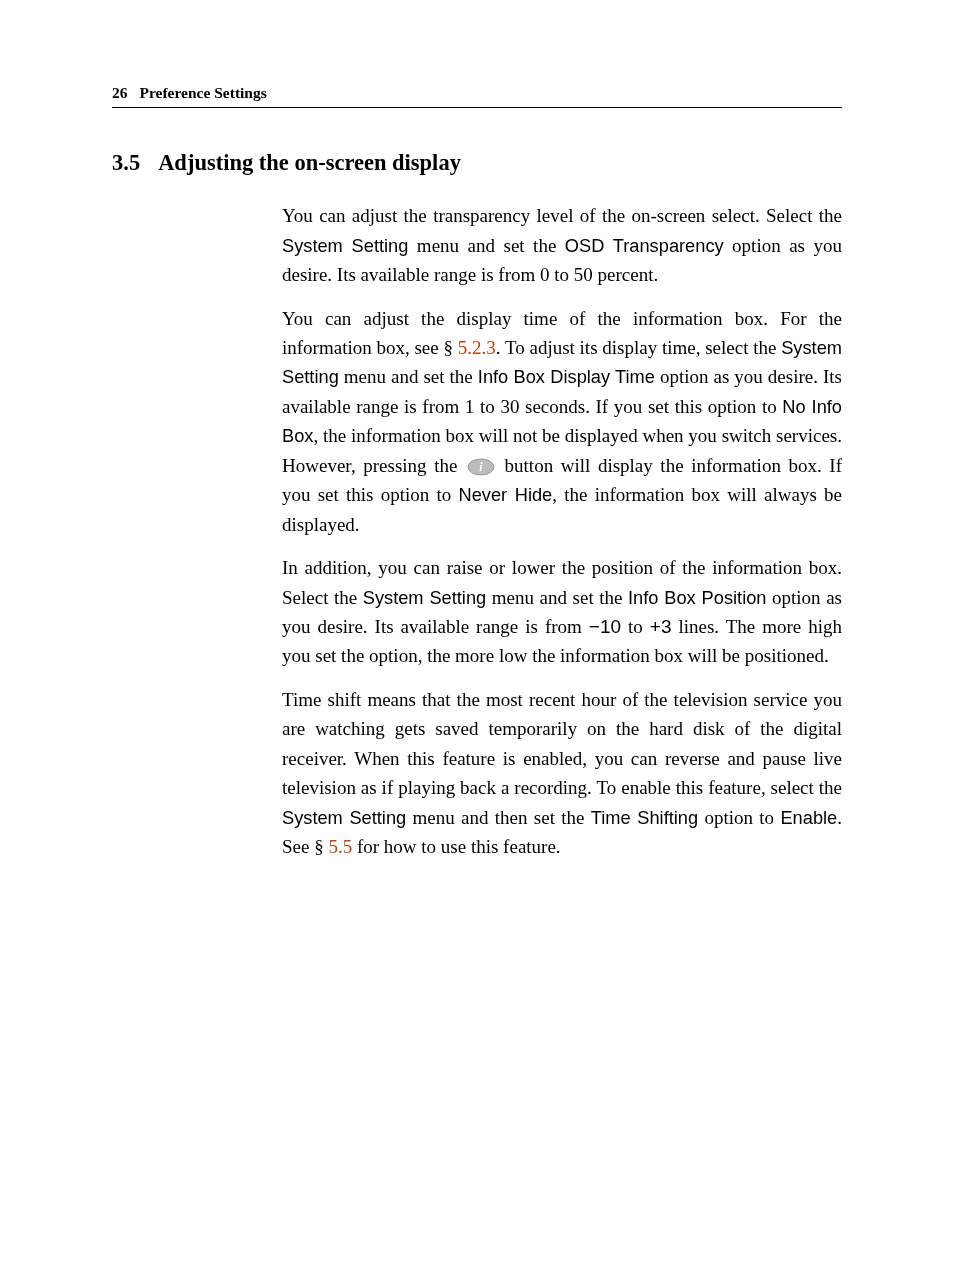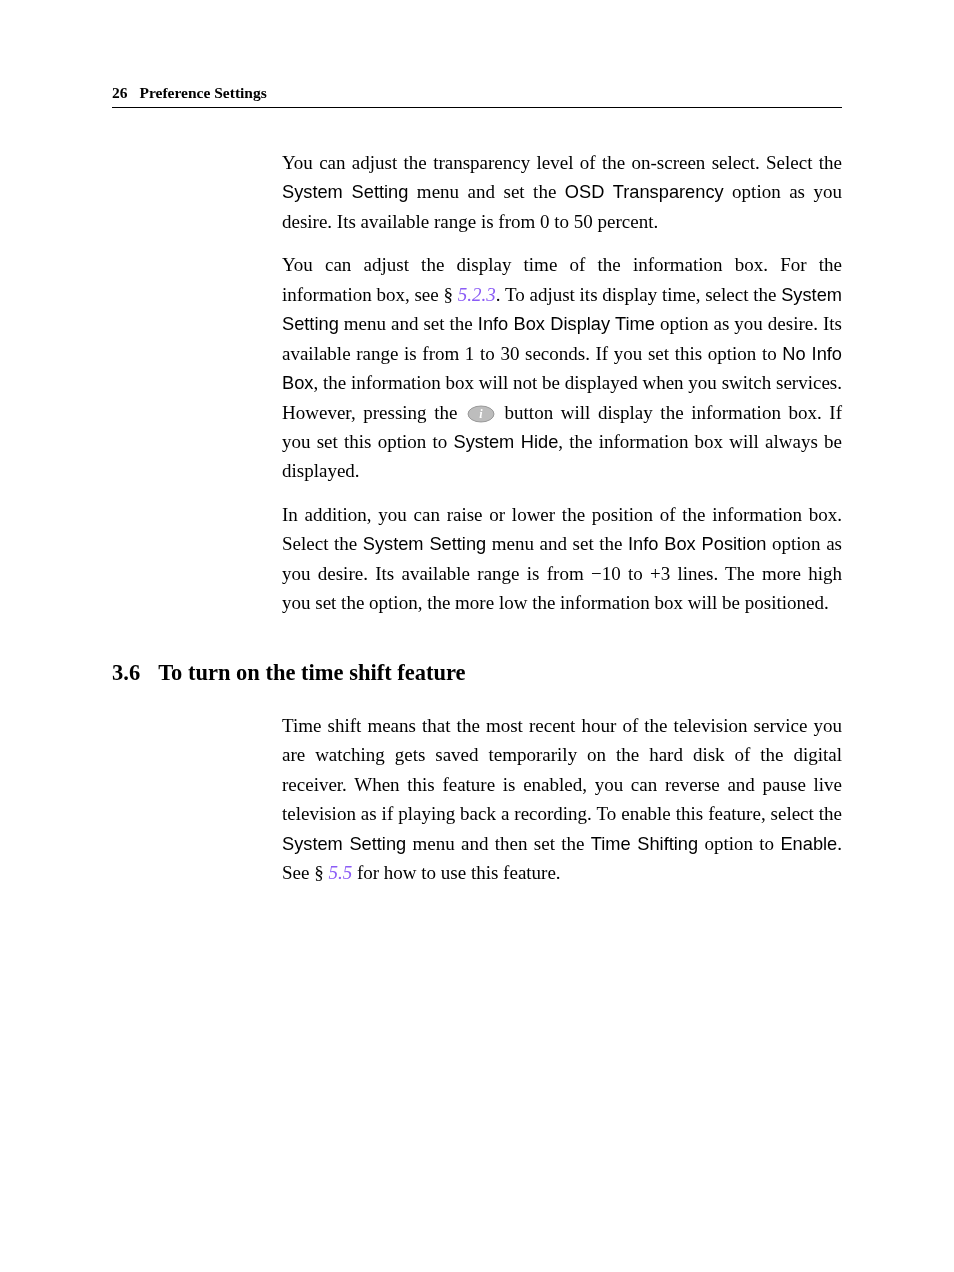--- a/index.html
+++ b/index.html
@@ -36,61 +36,61 @@
     font-size: 19px;
     line-height: 1.55;
     text-align: justify;
   }
   .body-block p { margin: 0 0 14px 0; }
   .ui-term {
     font-family: Arial, Helvetica, sans-serif;
     font-size: 0.96em;
     margin-top: 32px;
   }
-  .xref { color: #8b5cf6; font-style: italic; }
+  .xref { color: #c2410c; }
   .info-btn {
     display: inline-block;
     vertical-align: middle;
     margin: 0 2px;
   }
   .info-btn svg { display: block; }
-  .mathminus { font-family: Liberation Serif, serif; }
+  .mathminus { font-family: Liberation Sans, sans-serif; }
 </style>
 </head>
 <body>
 
 <div class="page">
 
   <div class="running-head">
     <span class="page-num">26</span><span>Preference Settings</span>
   </div>
 
+  <div class="section-heading">
+    <span class="secnum">3.5</span><span>Adjusting the on-screen display</span>
+  </div>
 
   <div class="body-block">
     <p>
       <span>You can adjust the transparency level of the on-screen select. Select the </span><span class="ui-term">System Setting</span><span> menu and set the </span><span class="ui-term">OSD Transparency</span><span> option as you desire. Its available range is from 0 to 50 percent.</span>
     </p>
 
     <p>
       <span>You can adjust the display time of the information box. For the information box, see § </span><span class="xref">5.2.3</span><span>. To adjust its display time, select the </span><span class="ui-term">System Setting</span><span> menu and set the </span><span class="ui-term">Info Box Display Time</span><span> option as you desire. Its available range is from 1 to 30 seconds. If you set this option to </span><span class="ui-term">No Info Box</span><span>, the information box will not be displayed when you switch services. However, pressing the </span><span class="info-btn">
         <svg width="28" height="18" viewBox="0 0 28 18">
           <ellipse cx="14" cy="9" rx="13" ry="8" fill="#bdbdbd" stroke="#8a8a8a" stroke-width="0.8"></ellipse>
           <text x="14" y="13" text-anchor="middle" font-family="Georgia, serif" font-style="italic" font-weight="700" font-size="12" fill="#ffffff">i</text>
         </svg>
-      </span><span> button will display the information box. If you set this option to </span><span class="ui-term">System Hide</span><span>, the information box will always be displayed.</span>
+      </span><span> button will display the information box. If you set this option to </span><span class="ui-term">Never Hide</span><span>, the information box will always be displayed.</span>
     </p>
 
     <p>
       <span>In addition, you can raise or lower the position of the information box. Select the </span><span class="ui-term">System Setting</span><span> menu and set the </span><span class="ui-term">Info Box Position</span><span> option as you desire. Its available range is from </span><span class="mathminus">−10</span><span> to </span><span class="mathminus">+3</span><span> lines. The more high you set the option, the more low the information box will be positioned.</span>
     </p>
   </div>
 
-  <div class="section-heading" style="margin-top:40px;">
-    <span class="secnum">3.6</span><span>To turn on the time shift feature</span>
-  </div>
 
   <div class="body-block">
     <p>
       <span>Time shift means that the most recent hour of the television service you are watching gets saved temporarily on the hard disk of the digital receiver. When this feature is enabled, you can reverse and pause live television as if playing back a recording. To enable this feature, select the </span><span class="ui-term">System Setting</span><span> menu and then set the </span><span class="ui-term">Time Shifting</span><span> option to </span><span class="ui-term">Enable</span><span>. See § </span><span class="xref">5.5</span><span> for how to use this feature.</span>
     </p>
   </div>
 
 </div>
 
 </body></html>

